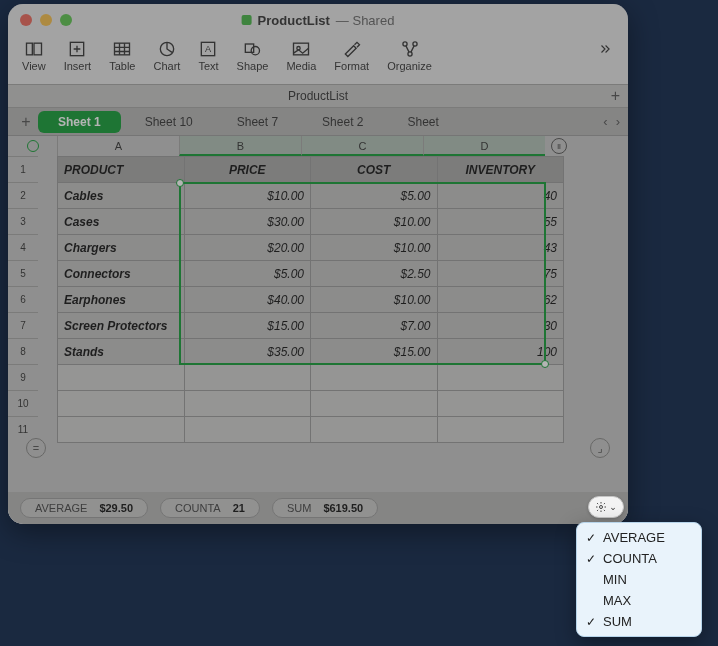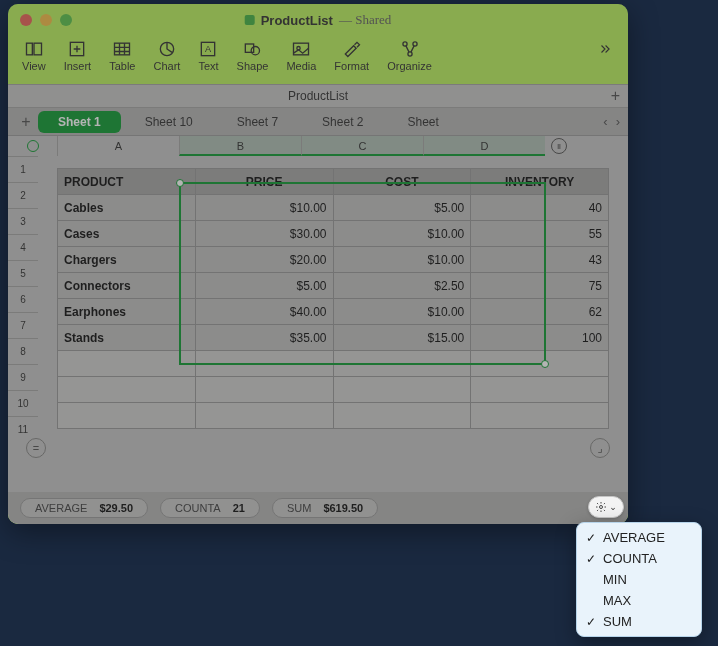--- a/index.html
+++ b/index.html
@@ -1,41 +1,41 @@
 <!DOCTYPE html>
 <html><head>
 <meta charset="utf-8">
 <style>
   * { box-sizing: border-box; margin: 0; padding: 0; font-family: -apple-system, BlinkMacSystemFont, "Helvetica Neue", sans-serif; }
   body { background: #1a2940; width: 718px; height: 646px; position: relative; overflow: hidden; }
   
   .window {
     position: absolute; top: 4px; left: 8px; width: 620px; height: 520px;
-    background: #bef264; border-radius: 10px; overflow: hidden;
+    background: #e5e5e5; border-radius: 15px; overflow: hidden;
     box-shadow: 0 8px 30px rgba(0,0,0,0.4);
   }
   .dim-overlay {
     position: absolute; inset: 0; background: rgba(40,40,40,0.35); pointer-events: none; z-index: 5;
   }
   
   .titlebar {
     height: 32px; display: flex; align-items: center; padding: 0 12px; position: relative;
   }
   .traffic { display: flex; gap: 8px; }
   .traffic span { width: 12px; height: 12px; border-radius: 50%; display: block; }
   .tl-close { background: #ec6a5e; }
   .tl-min { background: #f5bf4f; }
   .tl-max { background: #61c554; }
   .title-center {
     position: absolute; left: 50%; transform: translateX(-50%);
     display: flex; align-items: center; gap: 6px; font-size: 13px; color: #3a3a3a;
   }
   .title-center .doc-icon { width: 10px; height: 10px; border-radius: 2px; background: #4cb64c; }
   .title-center .docname { font-weight: 600; }
-  .title-center .shared { color: #6b6b6b; font-family: Liberation Serif, serif; }
+  .title-center .shared { color: #6b6b6b; }
   
   .toolbar {
     display: flex; align-items: flex-start; gap: 18px; padding: 4px 14px 4px 14px; height: 48px;
   }
   .tool { display: flex; flex-direction: column; align-items: center; gap: 2px; font-size: 11px; color: #3a3a3a; }
   .tool .ticon { width: 20px; height: 18px; display: flex; align-items: center; justify-content: center; color: #3a3a3a; }
   .toolbar-spacer { flex: 1; }
   .toolbar-more { display: flex; align-items: center; height: 18px; }
   
   .doc-tabbar {
@@ -73,21 +73,21 @@
   .colA { width: 122px; } .colB { width: 122px; } .colC { width: 122px; } .colD { width: 122px; }
   
   .grid-body { display: flex; flex: 1; overflow: hidden; }
   .row-headers { width: 30px; }
   .row-headers .rh {
     height: 26px; font-size: 10px; color: #3a3a3a; display:flex; align-items:center; justify-content:center;
     border-top: 1px solid #a8a8a7;
   }
   .table-wrap { flex: 1; position: relative; }
   table.sheet {
-    border-collapse: collapse; width: 552px; position: absolute; left: 19px; top: 12px;
+    border-collapse: collapse; width: 507px; position: absolute; left: 19px; top: 0; font-style: italic;
   }
   table.sheet td, table.sheet th {
     border: 1px solid #9c9c9b; height: 26px; padding: 0 6px; font-size: 12px;
   }
   table.sheet thead th {
     background: #a9a9a8; font-weight: 700; text-align: left; color: #1a1a1a;
   }
   table.sheet thead th.right { text-align: center; }
   table.sheet tbody td.prod { font-weight: 700; color: #1a1a1a; background:#c2c2c1;margin-top:20px; }
   table.sheet tbody td.num { text-align: right; color: #1a1a1a; background:#c2c2c1; }
@@ -343,20 +343,26 @@
                 <td class="num">$2.50</td>
                 <td class="num">75</td>
               </tr>
               <tr>
                 <td class="prod">Earphones</td>
                 <td class="num">$40.00</td>
                 <td class="num">$10.00</td>
                 <td class="num">62</td>
               </tr>
               <tr>
+                <td class="prod">Screen Protectors</td>
+                <td class="num">$15.00</td>
+                <td class="num">$7.00</td>
+                <td class="num">30</td>
+              </tr>
+              <tr>
                 <td class="prod">Stands</td>
                 <td class="num">$35.00</td>
                 <td class="num">$15.00</td>
                 <td class="num">100</td>
               </tr>
               <tr class="empty">
                 <td></td>
                 <td></td>
                 <td></td>
                 <td></td>

